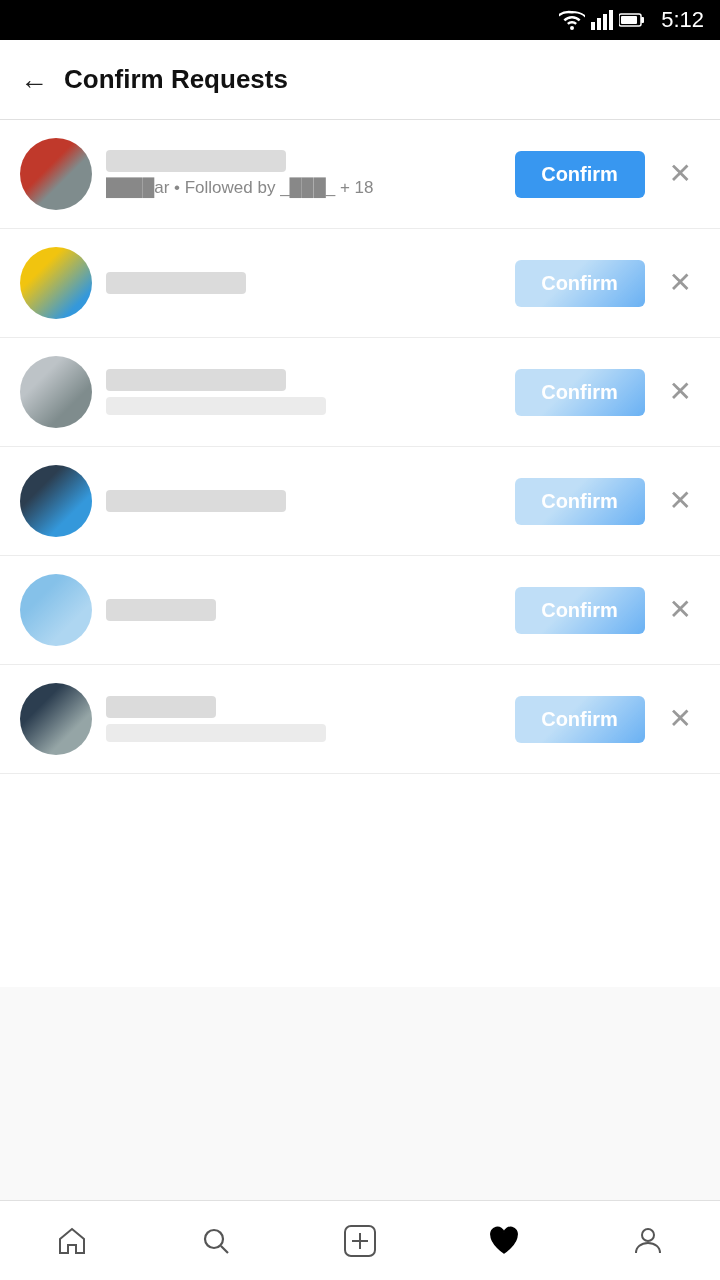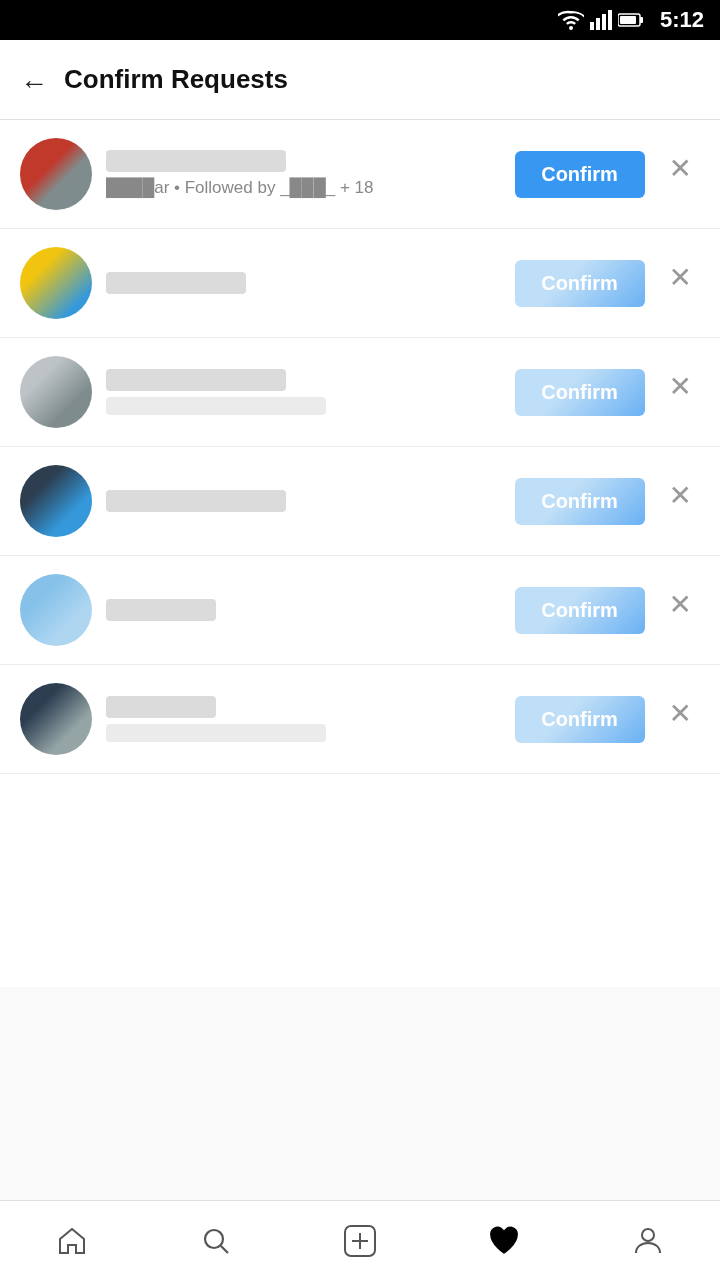--- a/index.html
+++ b/index.html
@@ -21,21 +21,21 @@
       display: flex;
       align-items: center;
       justify-content: flex-end;
       padding: 0 16px;
       font-size: 20px;
       gap: 8px;
       flex-shrink: 0;
     }
     .status-bar .time {
       font-size: 22px;
-      font-weight: 700;
+      font-weight: 400;
       margin-left: 8px;
     }
     .status-icons {
       display: flex;
       align-items: center;
       gap: 6px;
     }
 
     
     .header {
@@ -116,21 +116,21 @@
       opacity: 0.6;
     }
 
     .meta-text {
       font-size: 18px;
       color: #777;
     }
 
     .actions {
       display: flex;
-      align-items: flex-start;
+      align-items: center;
       gap: 16px;
       flex-shrink: 0;
     }
 
     .confirm-btn {
       background: #3897f0;
       color: #fff;
       border: none;
       border-radius: 6px;
       padding: 12px 22px;

